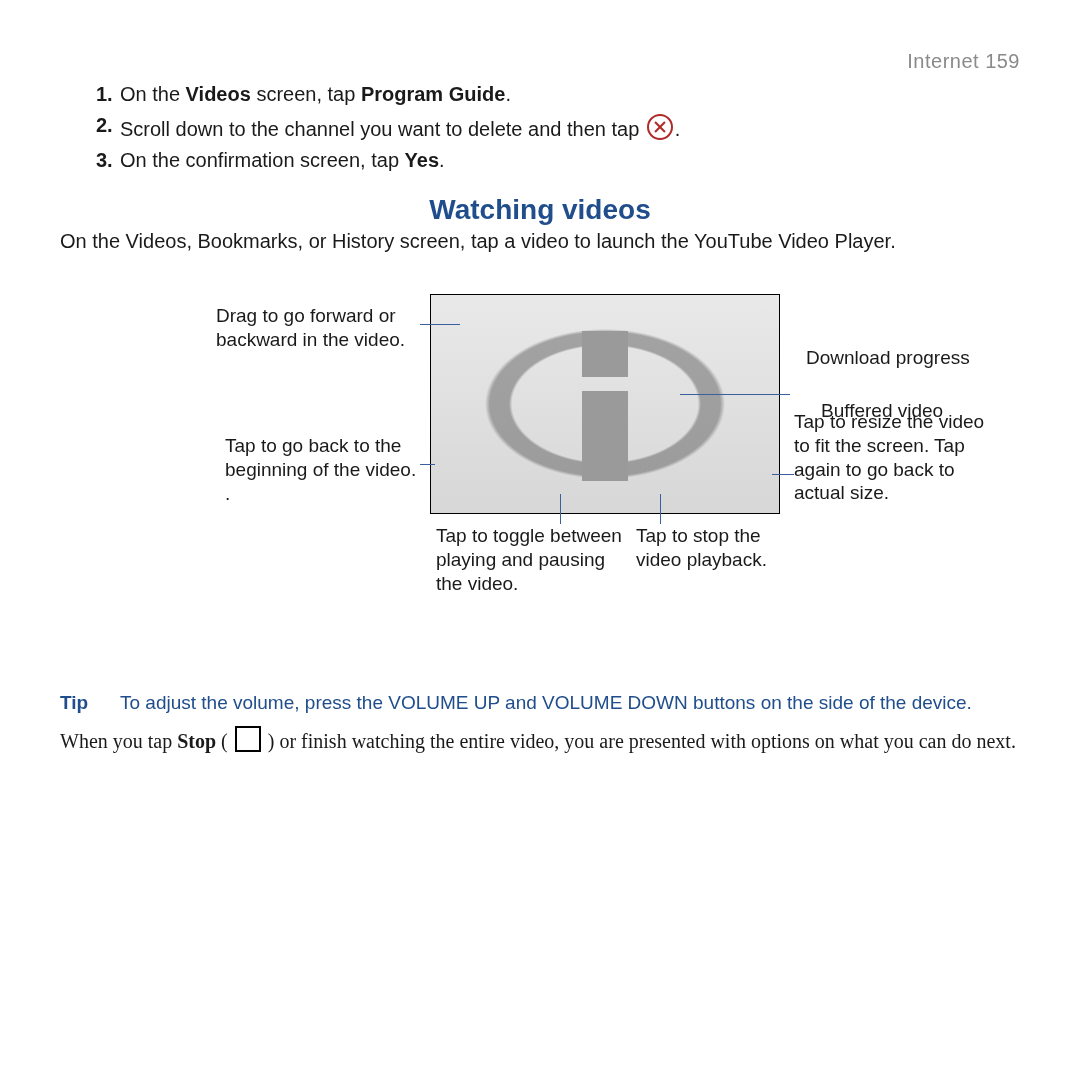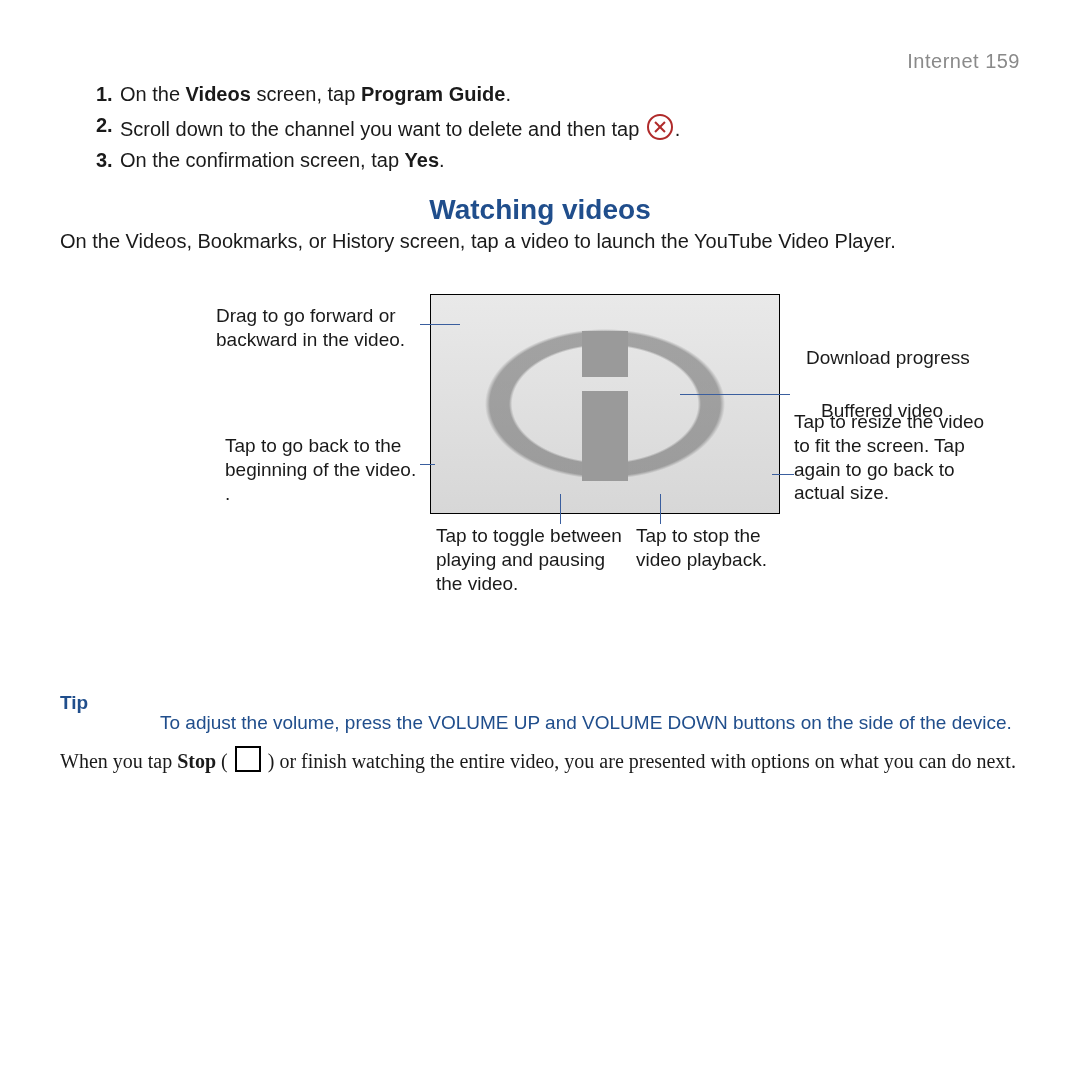--- a/index.html
+++ b/index.html
@@ -128,27 +128,26 @@
   .line {
     position:absolute;
     background:#3a5e9e;
   }
   .hline { height:1px; }
   .vline { width:1px; }
 
   
   .tip-row {
     display:flex;
-    gap:40px;
     font-size:19px;
     margin-top:18px;
     color:#204e8c;
   }
   .tip-label { font-weight:700; flex:0 0 60px; }
-  .tip-text  { flex:1;margin-top:20px; }
+  .tip-text  { flex:1; }
 
   .after-stop {
     font-size:20px;
     line-height:1.35;
     margin-top:12px;
     font-family:Liberation Serif, serif;
   }
   .stop-icon {
     display:inline-block;
     width:22px; height:22px;

